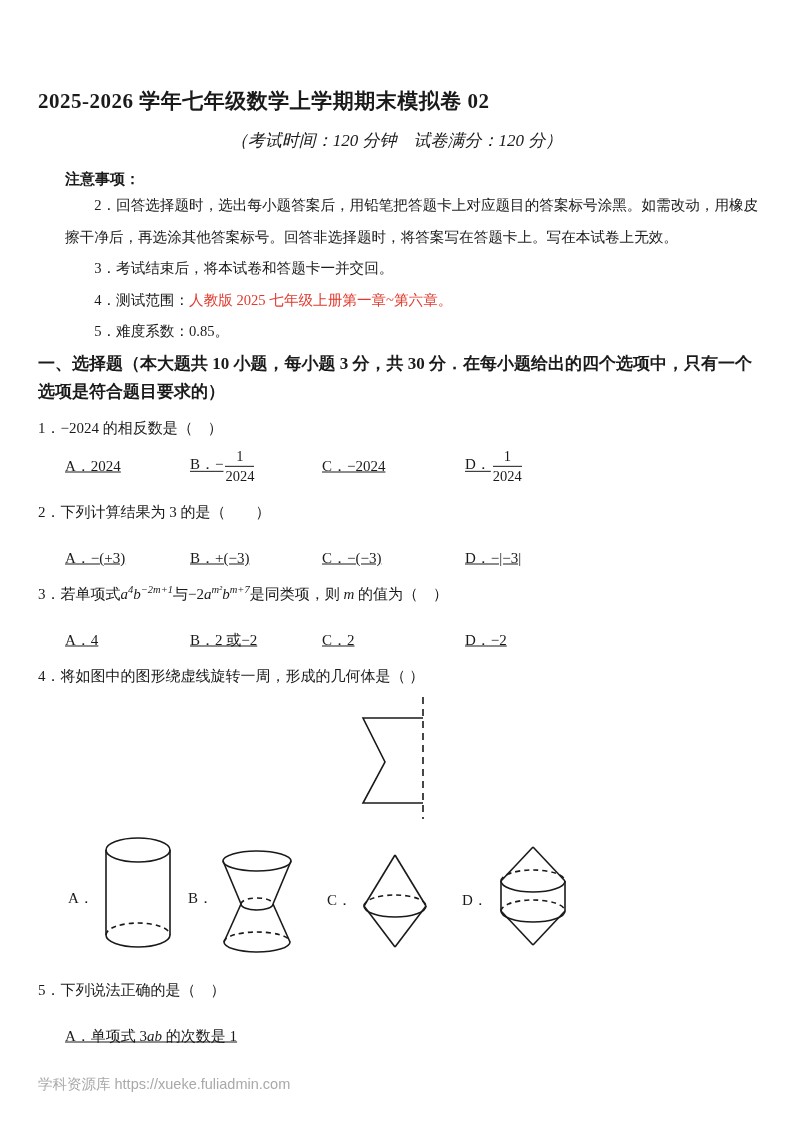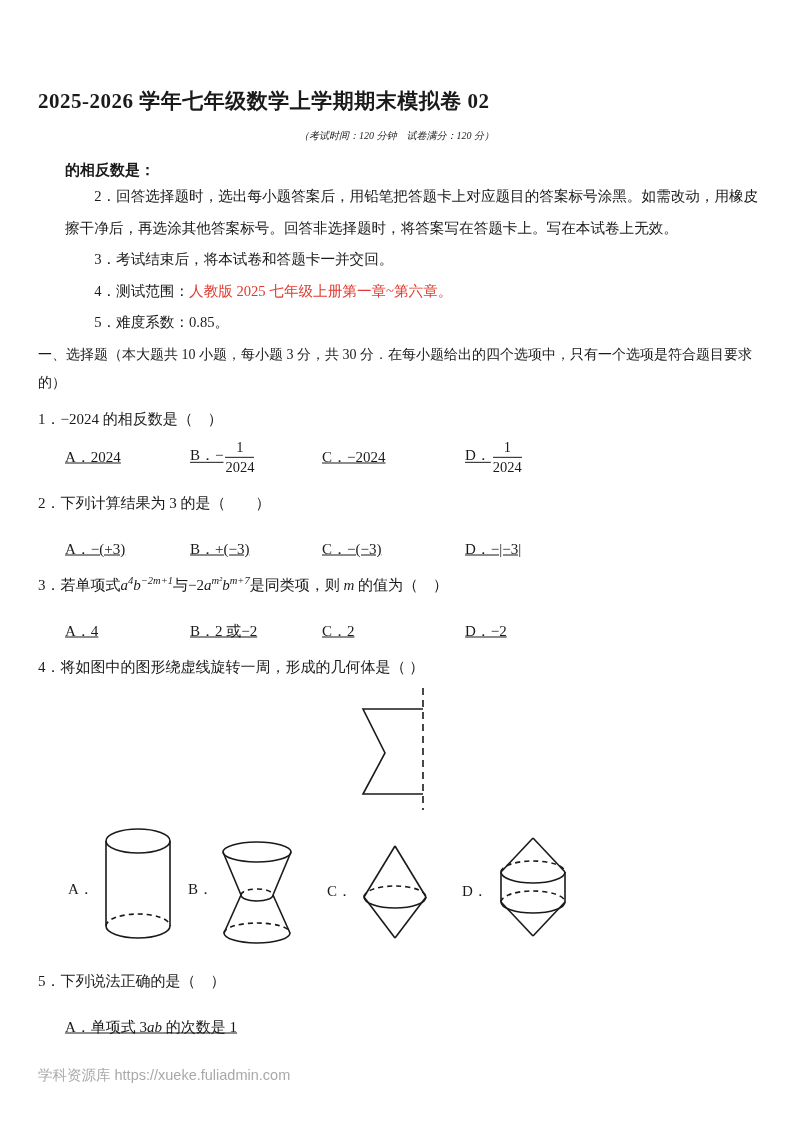--- a/index.html
+++ b/index.html
@@ -7,27 +7,27 @@
     --footer-gray:#a9a9a9;
     --ink:#1a1a1a;
   }
   *{box-sizing:border-box;}
   html,body{margin:0;padding:0;background:#fff;}
   body{font-family:"Liberation Serif", serif;color:var(--ink);}
   .page{width:793px;height:1122px;margin:0 auto;background:#fff;overflow:hidden;position:relative;}
   .content{padding:0 38px;}
 
   .title{margin:0;padding-top:86px;font-size:21px;font-weight:bold;line-height:30px;letter-spacing:0.5px;}
-  .subtitle{margin-top:13px;font-size:10px;text-align:center;font-style:italic;}
+  .subtitle{margin-top:13px;font-size:17px;text-align:center;font-style:italic;}
 
   .notice-head{margin:16px 0 0 27px;font-family:"Liberation Sans", sans-serif;font-weight:bold;font-size:15px;line-height:22px;}
   .nitem{margin:0 -14px 0 27px;text-indent:2em;font-size:14.6px;line-height:31.6px;}
   .red{color:var(--accent-red);}
 
-  .section-head{margin-top:2px;font-weight:normal;font-size:14px;line-height:28.5px;}
+  .section-head{margin-top:2px;font-weight:bold;font-size:17px;line-height:28.5px;}
 
   .stem{margin:8px 0 0 0;font-size:15px;line-height:26px;}
   .optrow{position:relative;}
   .optrow.tall{height:50px;}
   .optrow.short{height:30px;margin-top:18px;}
   .opt{position:absolute;top:50%;transform:translateY(-50%);white-space:nowrap;font-size:15px;text-decoration:underline;}
   .col-a{left:27px;}.col-b{left:152px;}.col-c{left:284px;}.col-d{left:427px;}
 
   .frac{display:inline-block;text-align:center;vertical-align:middle;font-size:14.5px;line-height:1.15;margin-left:2px;}
   .frac .num{display:block;border-bottom:1.3px solid var(--ink);padding:0 6px 1px;}
@@ -55,21 +55,21 @@
 </style>
 </head>
 <body>
 
 <div class="page">
   <div class="content">
 
     <h1 class="title">2025-2026 学年七年级数学上学期期末模拟卷 02</h1>
     <div class="subtitle">（考试时间：120 分钟　试卷满分：120 分）</div>
 
-    <div class="notice-head">的相反数是：</div>
+    <div class="notice-head">注意事项：</div>
     <p class="nitem">2．回答选择题时，选出每小题答案后，用铅笔把答题卡上对应题目的答案标号涂黑。如需改动，用橡皮擦干净后，再选涂其他答案标号。回答非选择题时，将答案写在答题卡上。写在本试卷上无效。</p>
     <p class="nitem">3．考试结束后，将本试卷和答题卡一并交回。</p>
     <p class="nitem"><span>4．测试范围：</span><span class="red">人教版 2025 七年级上册第一章~第六章。</span></p>
     <p class="nitem">5．难度系数：0.85。</p>
 
     <div class="section-head">一、选择题（本大题共 10 小题，每小题 3 分，共 30 分．在每小题给出的四个选项中，只有一个选项是符合题目要求的）</div>
 
     <p class="stem">1．−2024 的相反数是（　）</p>
     <div class="optrow tall">
       <span class="opt col-a">A．2024</span>

